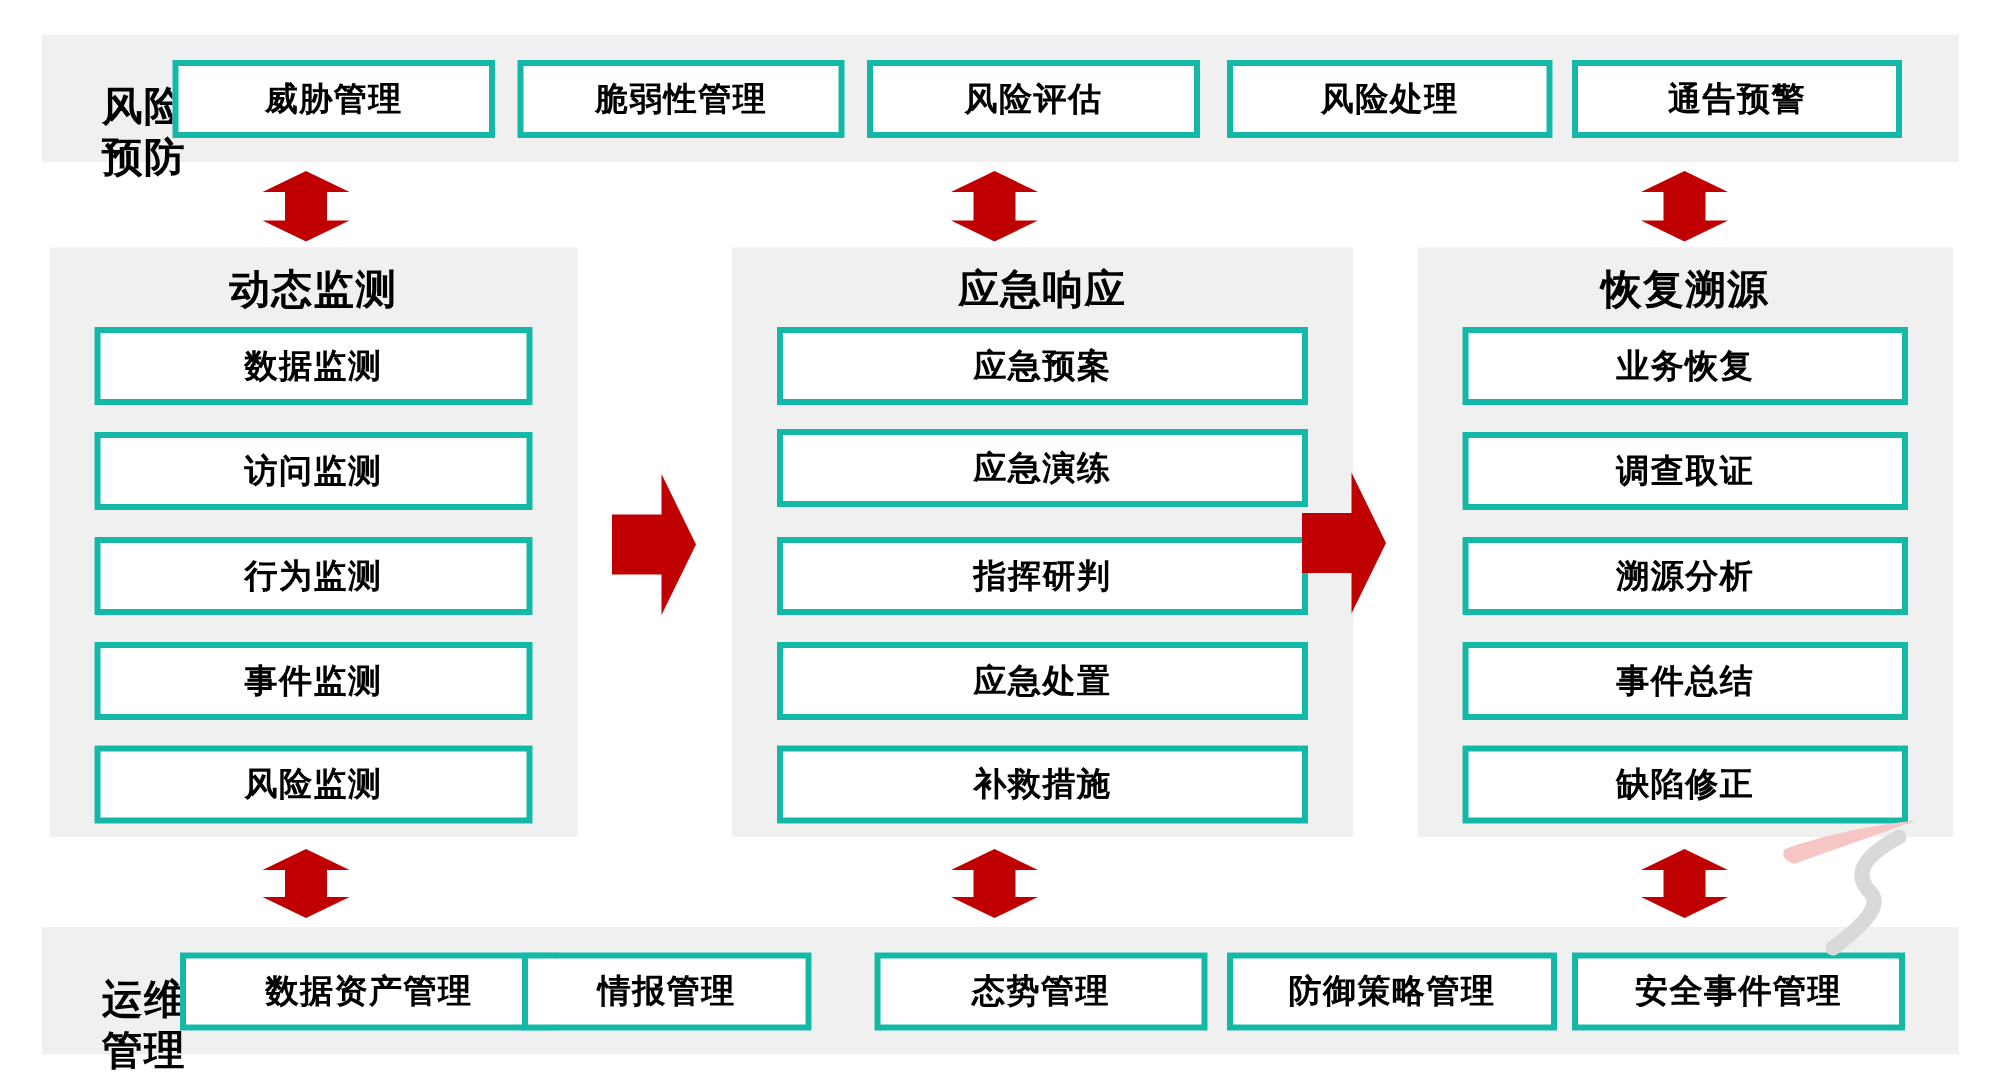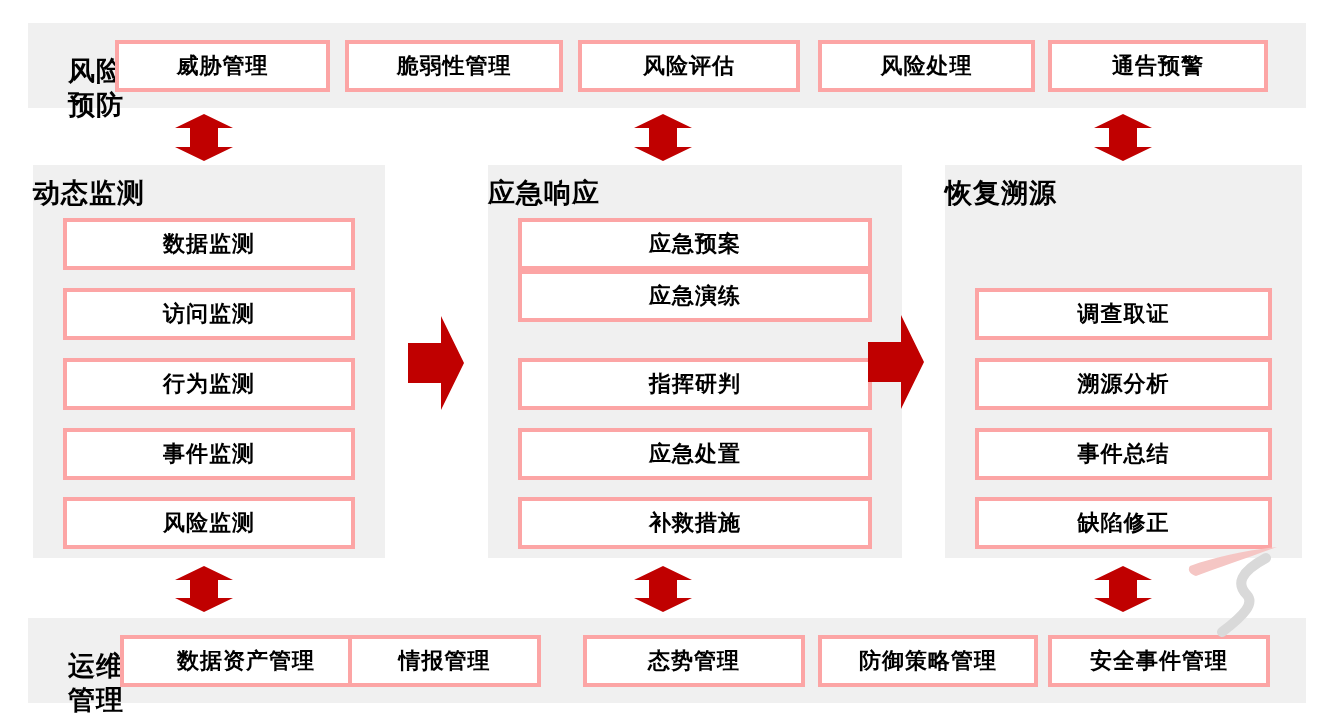--- a/index.html
+++ b/index.html
@@ -21,35 +21,35 @@
   .band-label {
     position:absolute;
     left:40px; top:32px; width:60px;
     font-size:27px; font-weight:bold; line-height:1.25;
     letter-spacing:1px;
   }
   .box {
     position:absolute;
     height:52px;
     background:#ffffff;
-    border:4px solid #fca5a5;
+    border:4px solid #14b8a6;
     display:flex; align-items:center; justify-content:center;
     font-size:22px; font-weight:bold;
     letter-spacing:1px;
     white-space:nowrap;
   }
   .panel {
     position:absolute;
     top:165px; height:393px;
     background:#f0f0f0;
   }
   .panel-title {
     position:absolute;
     top:10px; left:0; right:0;
-    text-align:left;
+    text-align:center;
     font-size:27px; font-weight:bold;
     letter-spacing:1px;
   }
   .panel .box { left:30px; right:30px; }
   .arrow { position:absolute; }
   .deco { position:absolute; left:0; top:0; pointer-events:none; }
 </style>
 </head>
 <body>
 
@@ -81,32 +81,33 @@
   <div class="box" style="top:332px;">风险监测</div>
 </div>
 
 <svg class="arrow" style="left:408px; top:316px;" width="56" height="94" viewBox="0 0 56 94">
   <polygon points="0,27 33,27 33,0 56,47 33,94 33,67 0,67" fill="#c00000"></polygon>
 </svg>
 
 <div class="panel" style="left:488px; width:414px;">
   <div class="panel-title">应急响应</div>
   <div class="box" style="top:53px;">应急预案</div>
-  <div class="box" style="top:105px;">应急演练</div>
+  <div class="box" style="top:121px;">应急演练</div>
   <div class="box" style="top:193px;">指挥研判</div>
   <div class="box" style="top:263px;">应急处置</div>
   <div class="box" style="top:332px;">补救措施</div>
 </div>
 
 <svg class="arrow" style="left:868px; top:315px;" width="56" height="94" viewBox="0 0 56 94">
   <polygon points="0,27 33,27 33,0 56,47 33,94 33,67 0,67" fill="#c00000"></polygon>
 </svg>
 
 <div class="panel" style="left:945px; width:357px;">
   <div class="panel-title">恢复溯源</div>
+  <div class="box" style="top:53px;">业务恢复</div>
   <div class="box" style="top:123px;">调查取证</div>
   <div class="box" style="top:193px;">溯源分析</div>
   <div class="box" style="top:263px;">事件总结</div>
   <div class="box" style="top:332px;">缺陷修正</div>
 </div>
 
 <svg class="arrow" style="left:175px; top:566px;" width="58" height="46" viewBox="0 0 58 46">
   <polygon points="29,0 58,14 43,14 43,32 58,32 29,46 0,32 15,32 15,14 0,14" fill="#c00000"></polygon>
 </svg>
 <svg class="arrow" style="left:634px; top:566px;" width="58" height="46" viewBox="0 0 58 46">

